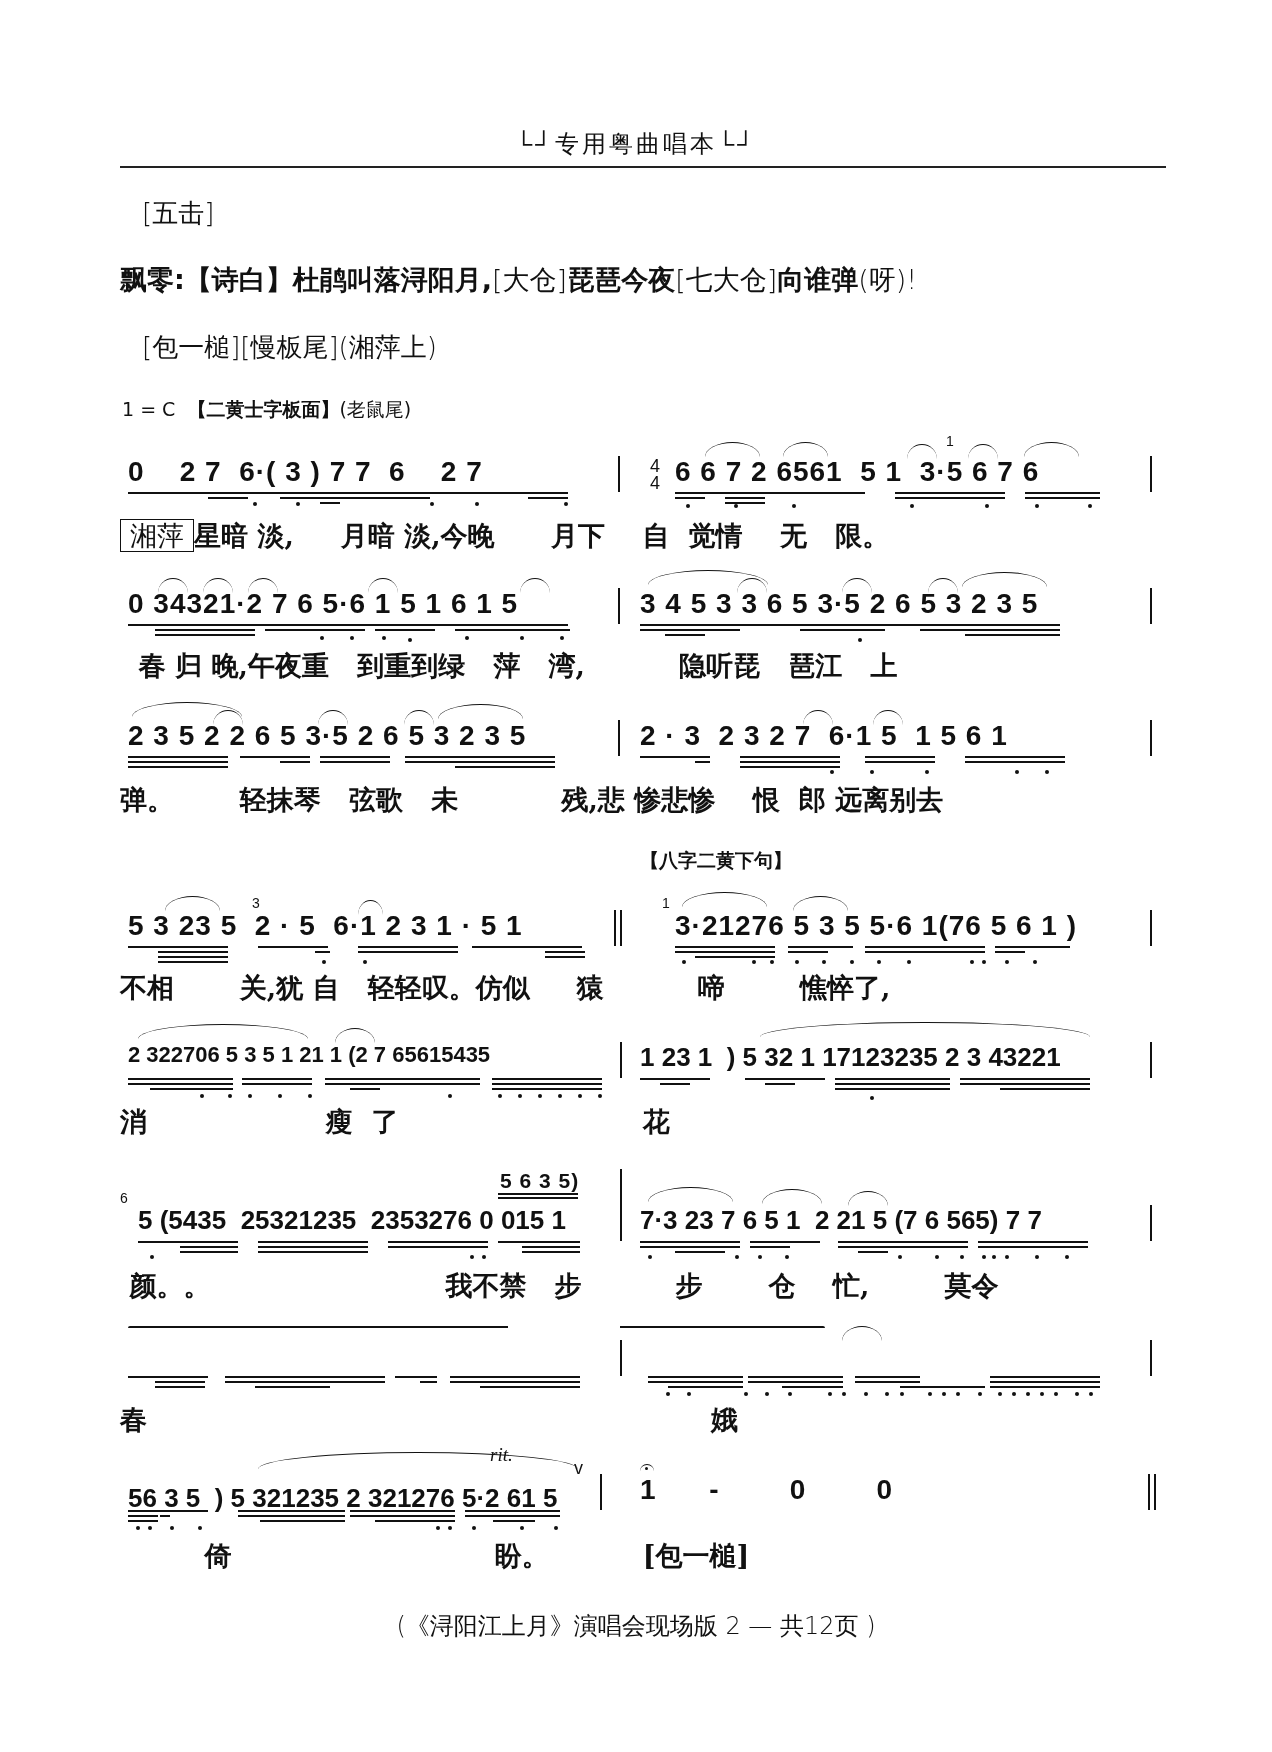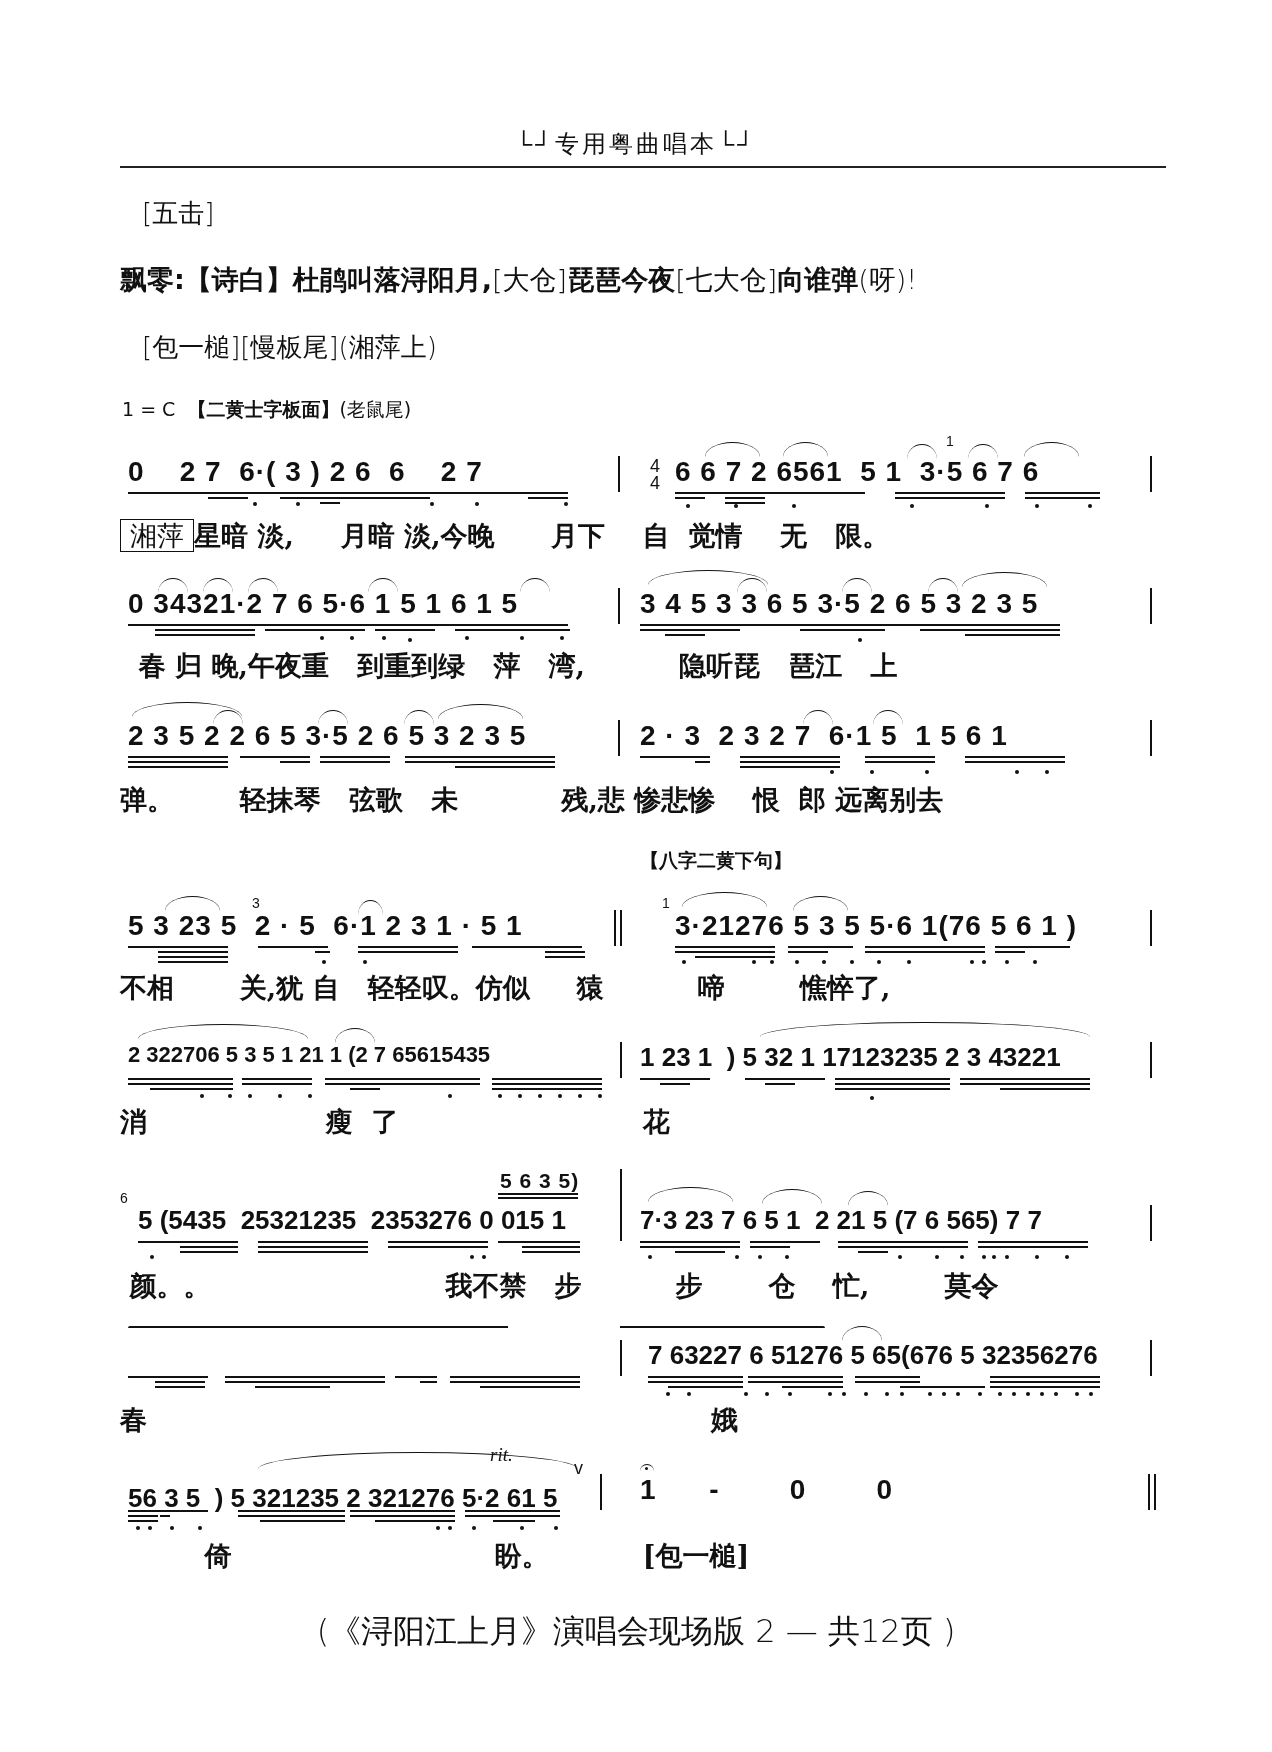--- a/index.html
+++ b/index.html
@@ -21,21 +21,21 @@
   .ul{position:absolute;height:2px;background:#111;}
   .dot{position:absolute;width:4px;height:4px;border-radius:50%;background:#111;}
   .bar{position:absolute;width:2px;height:36px;background:#111;}
   .dbar{position:absolute;width:8px;height:36px;border-left:2px solid #111;border-right:2px solid #111;box-sizing:border-box;}
   .slur{position:absolute;border-top:1.6px solid #111;border-radius:50% 50% 0 0/100% 100% 0 0;height:14px;}
   .lyr{left:120px;width:1040px;height:36px;font-size:27px;white-space:pre;font-family:"DejaVu Serif","Liberation Serif",serif;font-weight:bold;}
   .boxed{border:1.5px solid #111;padding:0 9px;font-weight:normal;}
   .ts{position:absolute;font-family:"Liberation Sans",sans-serif;font-size:18px;line-height:17px;text-align:center;width:14px;}
   .grace{position:absolute;font-family:"Liberation Sans",sans-serif;font-size:14px;line-height:14px;}
   .section{font-size:19px;font-family:"DejaVu Sans","Liberation Sans",sans-serif;font-weight:bold;}
-  .footer{left:0;width:1272px;top:1610px;text-align:center;font-size:32px;font-family:"DejaVu Sans","Liberation Sans",sans-serif;font-weight:300;}
+  .footer{left:0;width:1272px;top:1610px;text-align:center;font-size:24px;font-family:"DejaVu Sans","Liberation Sans",sans-serif;font-weight:300;}
   .rit{position:absolute;font-style:italic;font-size:19px;font-family:"Liberation Serif",serif;}
 </style>
 </head>
 <body>
 
 <div class="abs header">└┘专用粤曲唱本└┘</div>
 <div class="abs header-rule"></div>
 
 <div class="abs perc" style="left:142px;top:196px;">[五击]</div>
 
@@ -43,21 +43,21 @@
   <span>飘零:</span><span>【诗白】</span><span>杜鹃叫落浔阳月,</span><span class="thin">[大仓]</span><span>琵琶今夜</span><span class="thin">[七大仓]</span><span>向谁弹</span><span class="thin">(呀)!</span>
 </div>
 
 <div class="abs perc" style="left:142px;top:330px;">[包一槌][慢板尾](湘萍上)</div>
 
 <div class="abs keyline" style="left:122px;top:397px;">
   <span>1 = C</span>&nbsp;&nbsp;<b>【二黄士字板面】</b><span>(老鼠尾)</span>
 </div>
 
 <div class="abs mrow" style="top:456px;">
-  <div class="notes" style="left:8px;">0    2 7  6·( 3 ) 2 6  6    2 7</div>
+  <div class="notes" style="left:8px;">0    2 7  6·( 3 ) 7 7  6    2 7</div>
   <div class="ul" style="left:8px;width:440px;top:36px;"></div>
   <div class="ul" style="left:88px;width:40px;top:41px;"></div>
   <div class="ul" style="left:160px;width:150px;top:41px;"></div>
   <div class="ul" style="left:200px;width:20px;top:46px;"></div>
   <div class="ul" style="left:408px;width:40px;top:41px;"></div>
   <div class="dot" style="left:133px;top:46px;"></div>
   <div class="dot" style="left:176px;top:46px;"></div>
   <div class="dot" style="left:310px;top:46px;"></div>
   <div class="dot" style="left:355px;top:46px;"></div>
   <div class="dot" style="left:444px;top:46px;"></div>
@@ -320,21 +320,20 @@
   <div class="ul" style="left:35px;width:50px;top:46px;"></div>
   <div class="ul" style="left:105px;width:160px;top:36px;"></div>
   <div class="ul" style="left:105px;width:160px;top:41px;"></div>
   <div class="ul" style="left:135px;width:75px;top:46px;"></div>
   <div class="ul" style="left:275px;width:42px;top:36px;"></div>
   <div class="ul" style="left:300px;width:17px;top:41px;"></div>
   <div class="ul" style="left:330px;width:130px;top:36px;"></div>
   <div class="ul" style="left:330px;width:130px;top:41px;"></div>
   <div class="ul" style="left:360px;width:100px;top:46px;"></div>
   <div class="bar" style="left:500px;top:0;"></div>
-  <div class="notes" style="left:528px;font-size:26px;letter-spacing:0;">7 63227 6 51276 5 65(676 5 32356276</div>
   <div class="ul" style="left:500px;width:205px;top:-14px;border-radius:0 6px 0 0;"></div>
   <div class="slur" style="left:722px;width:40px;top:-14px;"></div>
   <div class="ul" style="left:528px;width:95px;top:36px;"></div>
   <div class="ul" style="left:528px;width:95px;top:41px;"></div>
   <div class="ul" style="left:548px;width:75px;top:46px;"></div>
   <div class="ul" style="left:628px;width:95px;top:36px;"></div>
   <div class="ul" style="left:628px;width:95px;top:41px;"></div>
   <div class="ul" style="left:662px;width:61px;top:46px;"></div>
   <div class="ul" style="left:735px;width:65px;top:36px;"></div>
   <div class="ul" style="left:735px;width:65px;top:41px;"></div>

